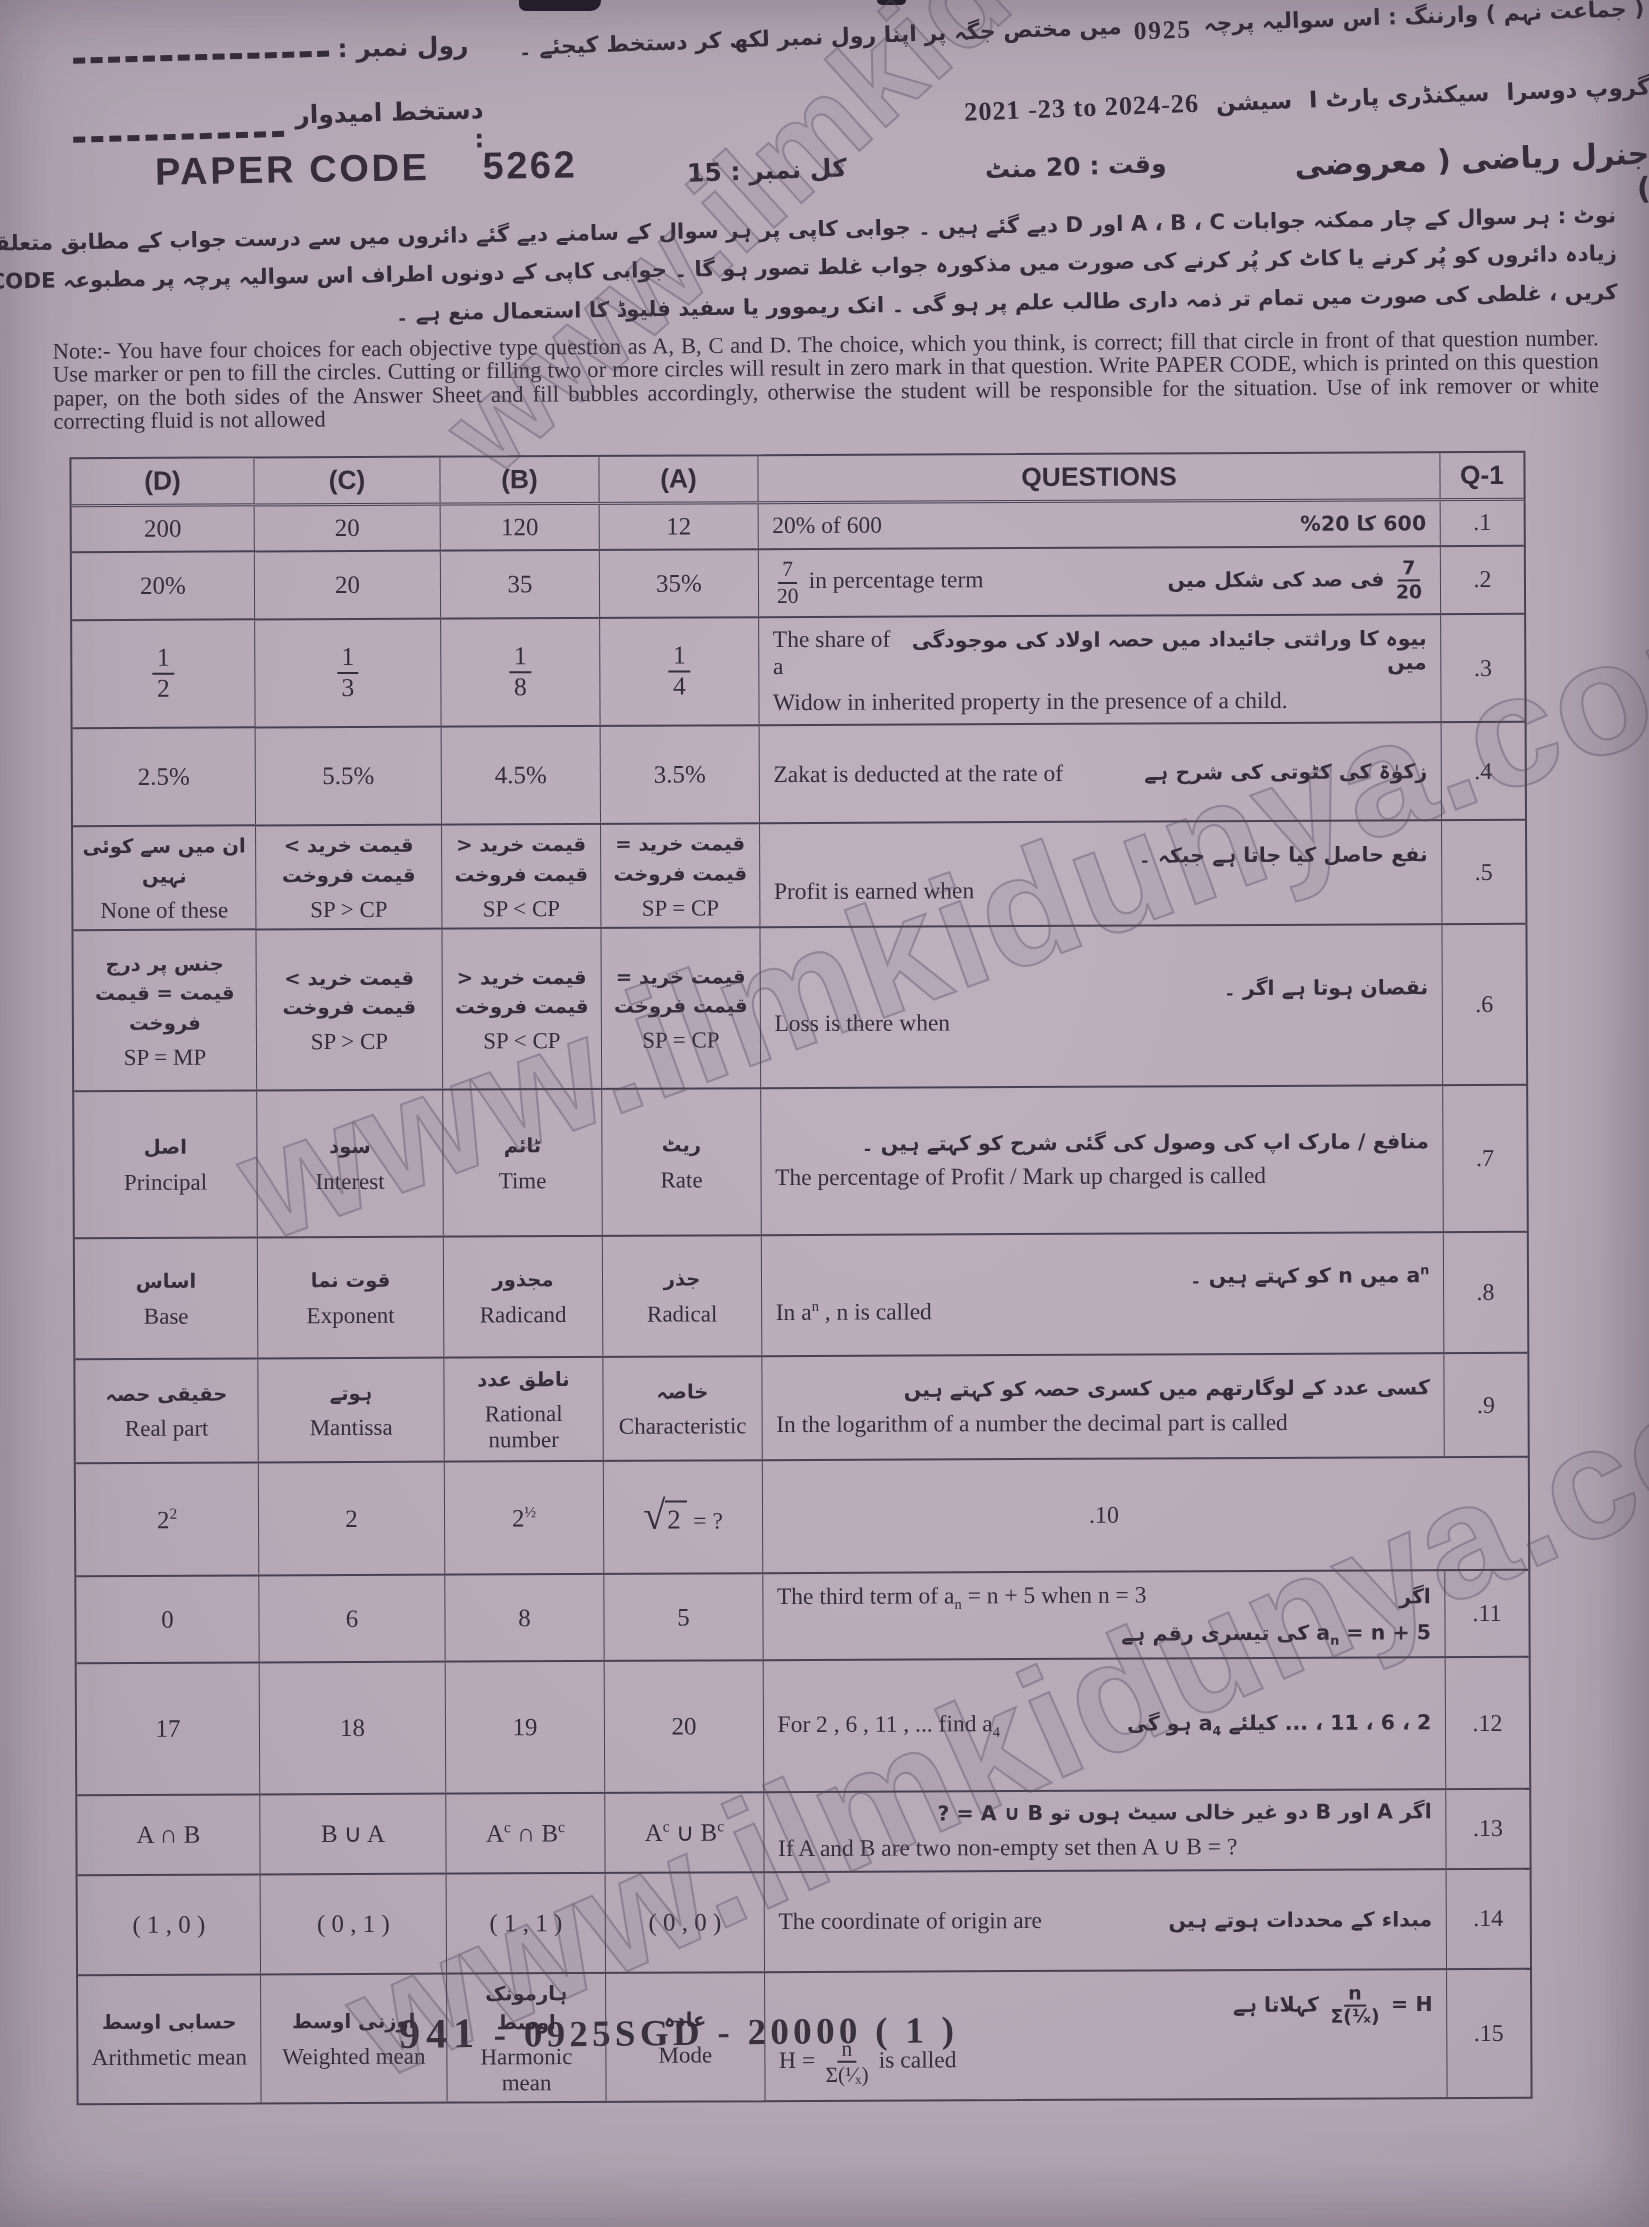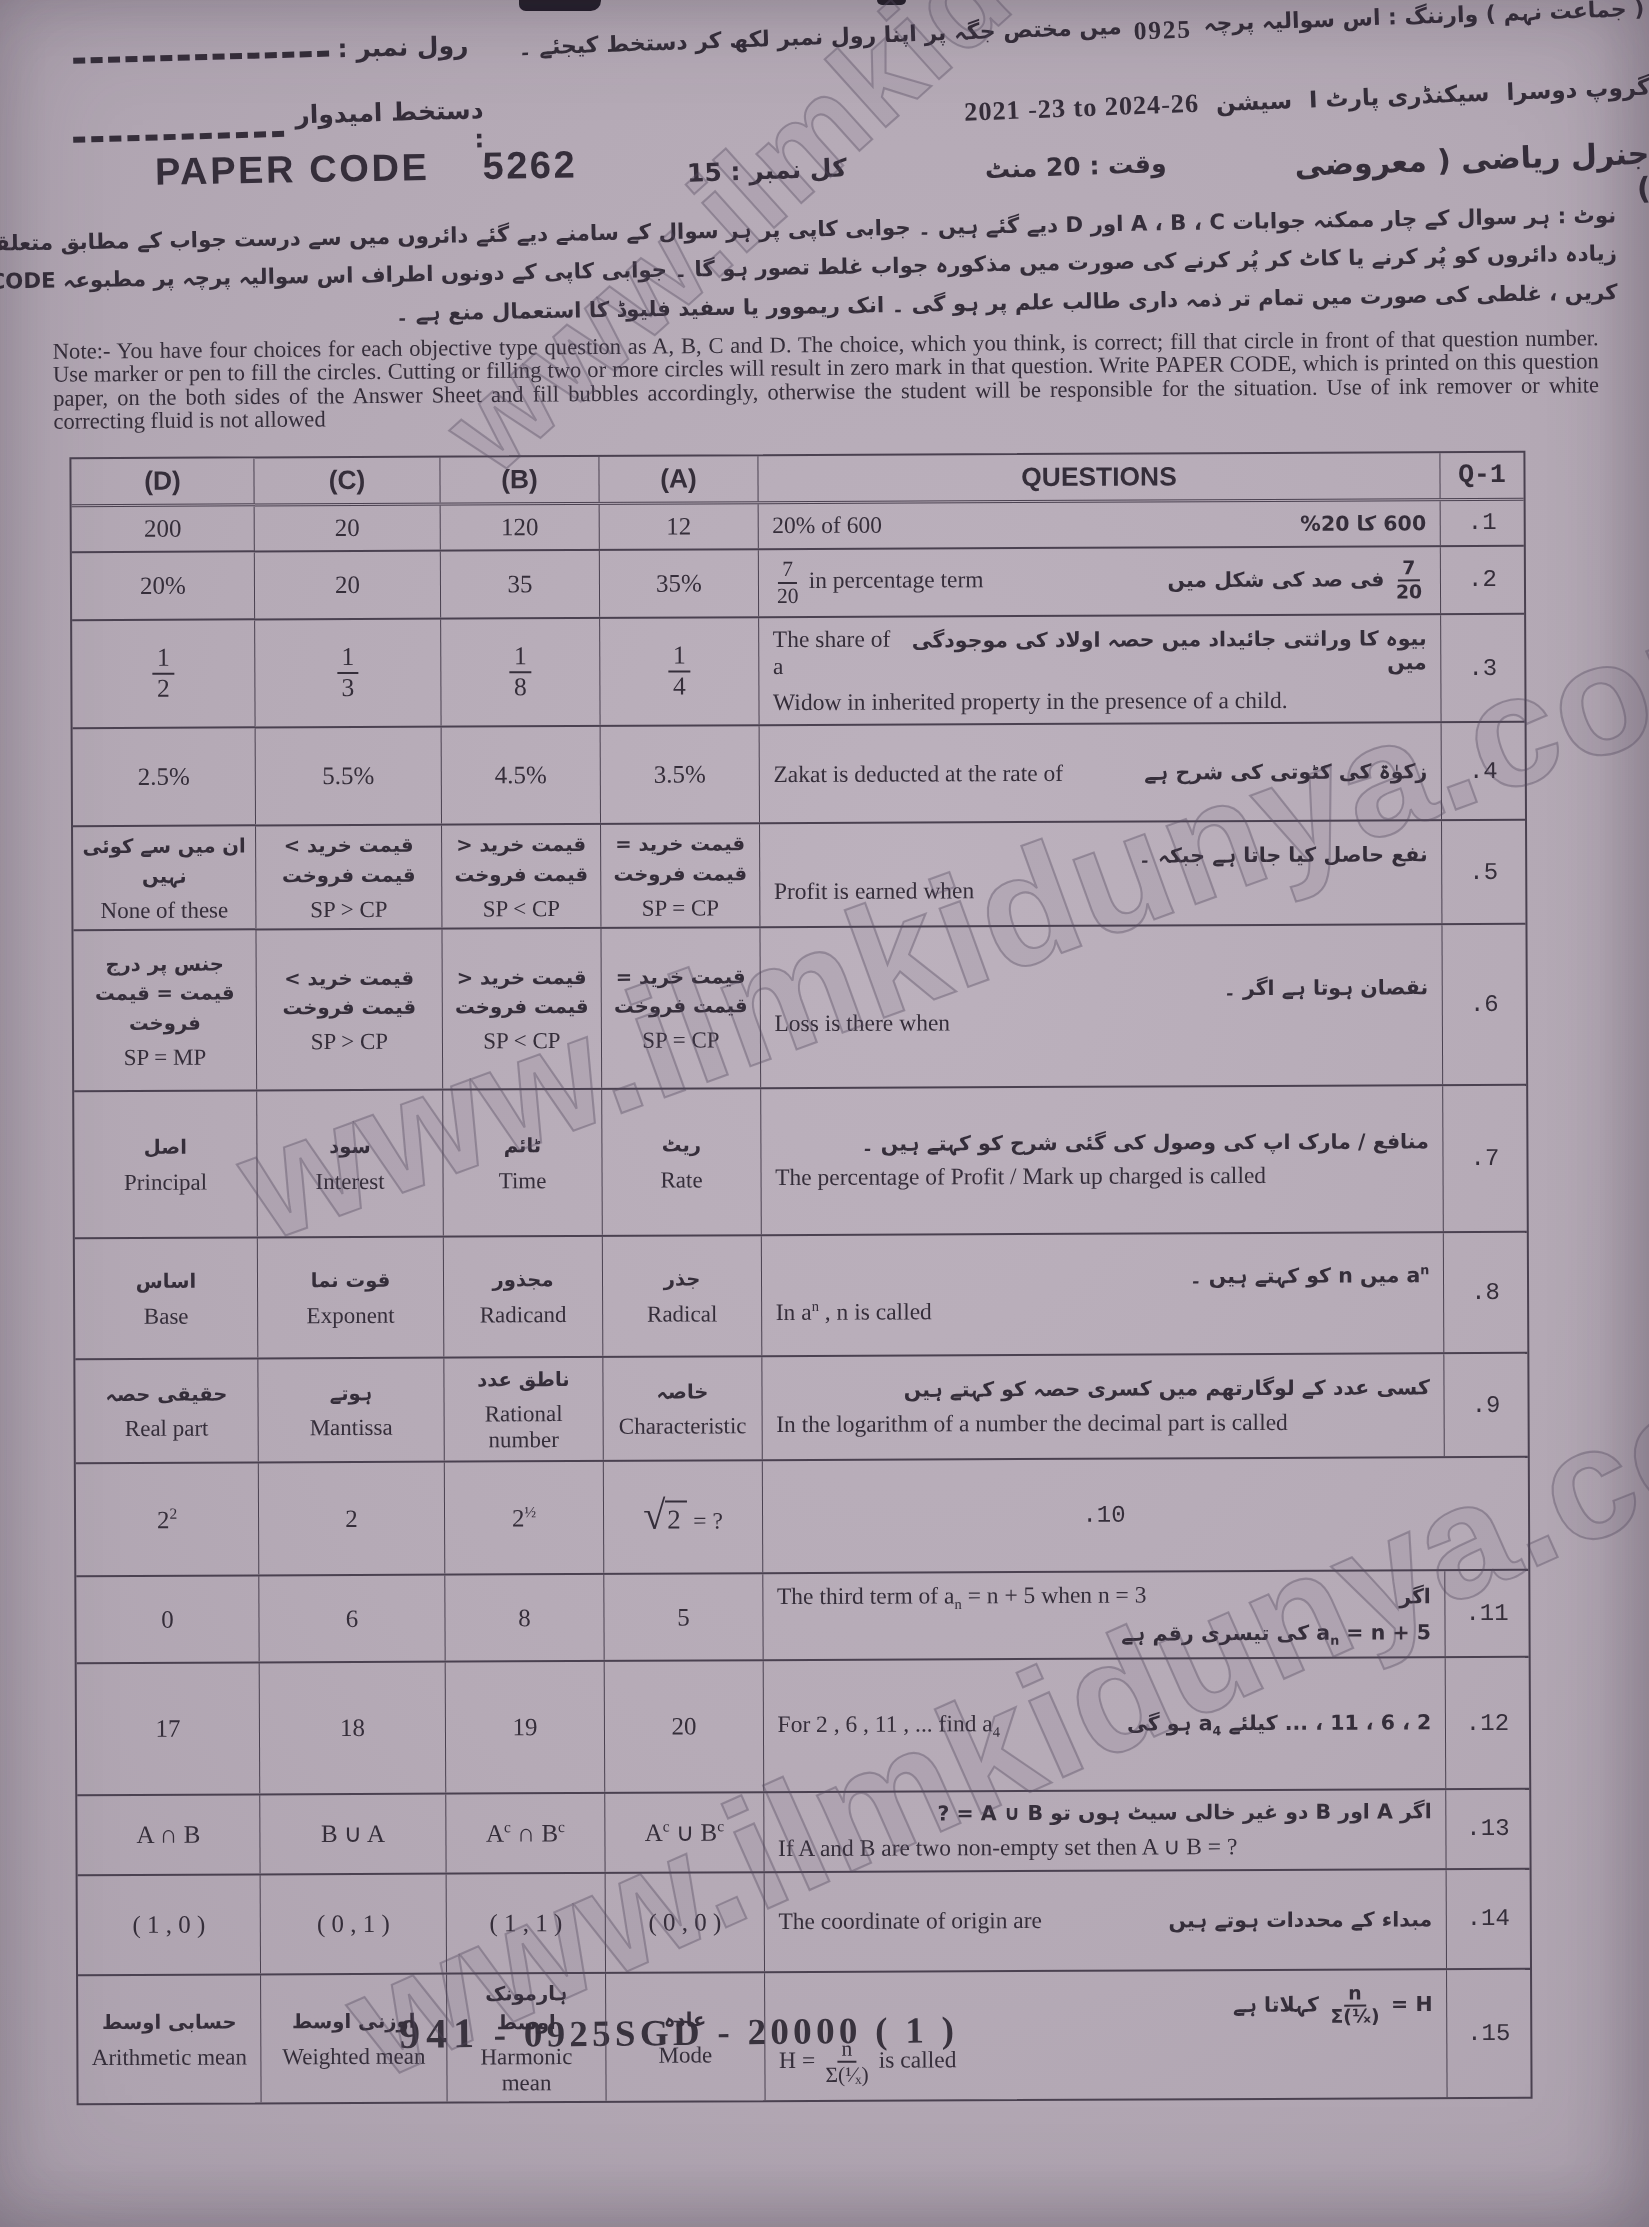--- a/index.html
+++ b/index.html
@@ -101,21 +101,21 @@
     z-index:2;
   }
   .trow,.thead-row{
     display:grid;
     grid-template-columns:183px 186px 159px 159px 682px 1fr;
   }
   .thead-row{border-bottom:3.4px double var(--line);}
   .trow{border-bottom:2.6px solid var(--line);}
   .trow:last-child{border-bottom:none;}
   .cell{border-right:1.7px solid var(--line);padding:5.1px 6.8px;display:flex;flex-direction:column;justify-content:center;align-items:center;gap:6.8px;text-align:center;}
-  .cell:last-child{border-right:none;font-family:Liberation Mono, monospace;}
+  .cell:last-child{border-right:none;}
   .hcell{font-family:"Liberation Sans",sans-serif;font-weight:bold;font-size:26.4px;justify-content:center;padding:6.8px 3.4px;}
   .o-t{font-size:25px;}
   .o-ur{font-size:19.6px;font-weight:bold;line-height:1.5;}
   .o-en{font-size:23px;}
   .q-cell{align-items:stretch;text-align:left;padding:8.5px 13.6px;gap:8.5px;}
   .q-line{display:flex;justify-content:space-between;align-items:center;gap:15.4px;}
   .q-line.center{justify-content:center;}
   .q-en{font-size:23.5px;}
   .q-ur{font-size:20.5px;font-weight:bold;text-align:right;}
   .qno{font-size:24px;}

